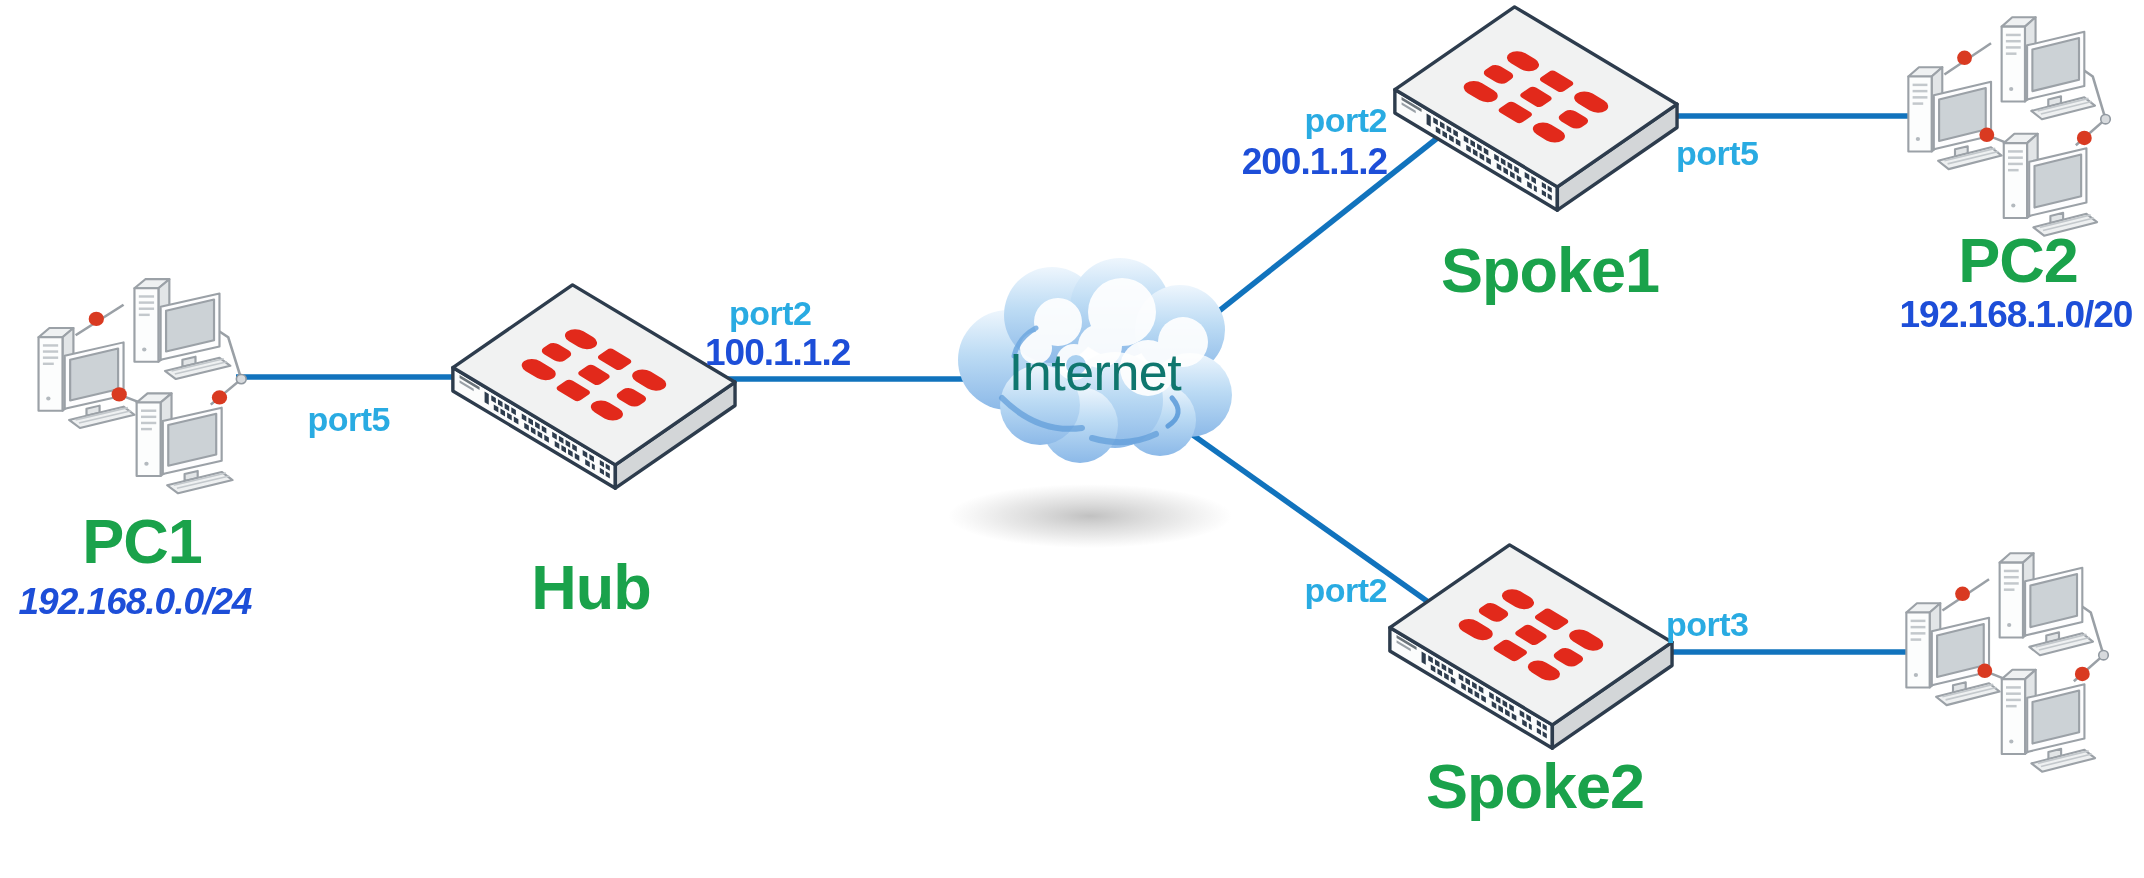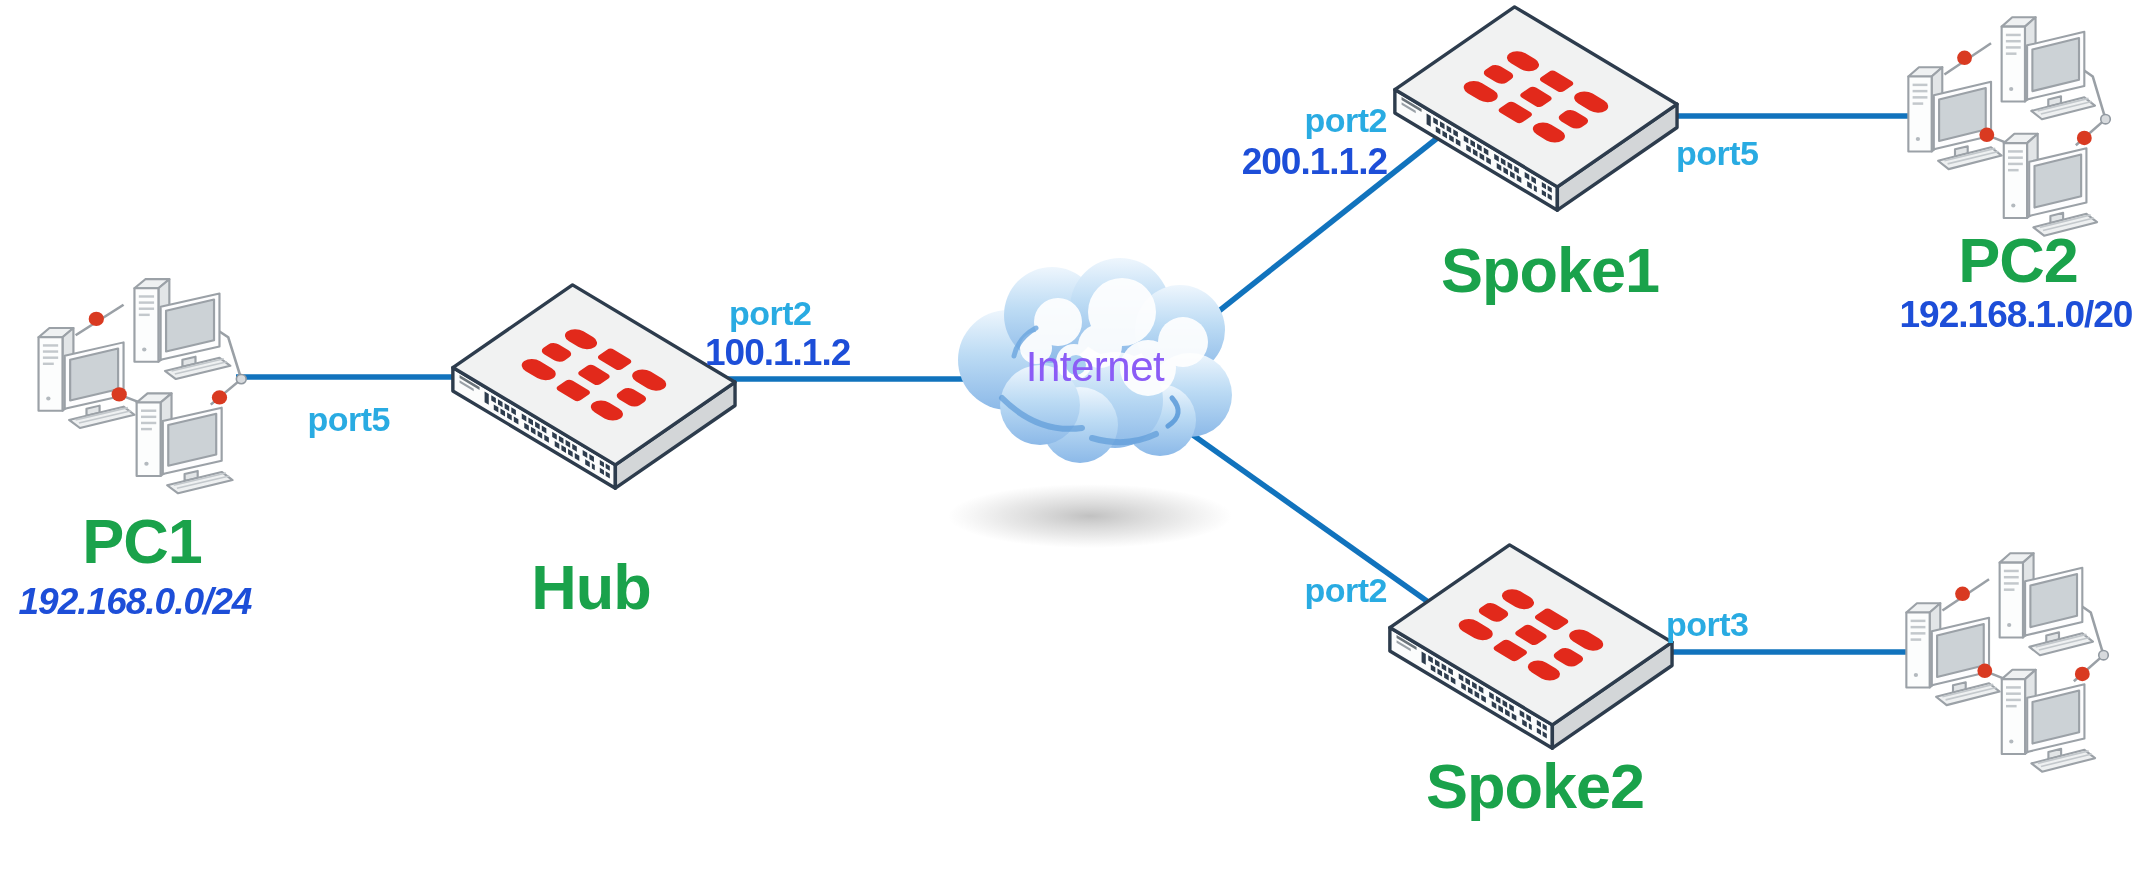--- a/index.html
+++ b/index.html
@@ -7,21 +7,21 @@
     position:relative;width:2144px;height:878px;background:#ffffff;overflow:hidden;
     font-family:"Liberation Sans","DejaVu Sans",sans-serif;
   }
   .gfx{position:absolute;left:0;top:0;}
   .lbl{position:absolute;font-weight:bold;line-height:1.05;white-space:nowrap;}
   .lbl.center{text-align:center;}
   .lbl.right{text-align:right;}
   .node-label{font-size:63px;color:#1aa24b;letter-spacing:-1px;}
   .subnet-label{font-size:37px;color:#1d4ed8;letter-spacing:-1px;}
   .port-label{font-size:34px;color:#29abe2;letter-spacing:-0.5px;}
-  .cloud-label{font-size:42px;color:#8b5cf6;font-weight:500;letter-spacing:-0.5px;}
+  .cloud-label{font-size:52px;color:#0f766e;font-weight:500;letter-spacing:-0.5px;}
 </style>
 </head>
 <body>
 
 <div class="stage">
 
   <svg class="gfx" width="2144" height="878" viewBox="0 0 2144 878">
     <defs>
       <linearGradient id="cloudGrad" x1="0" y1="0" x2="0" y2="1">
         <stop offset="0" stop-color="#eef6fd"></stop>

